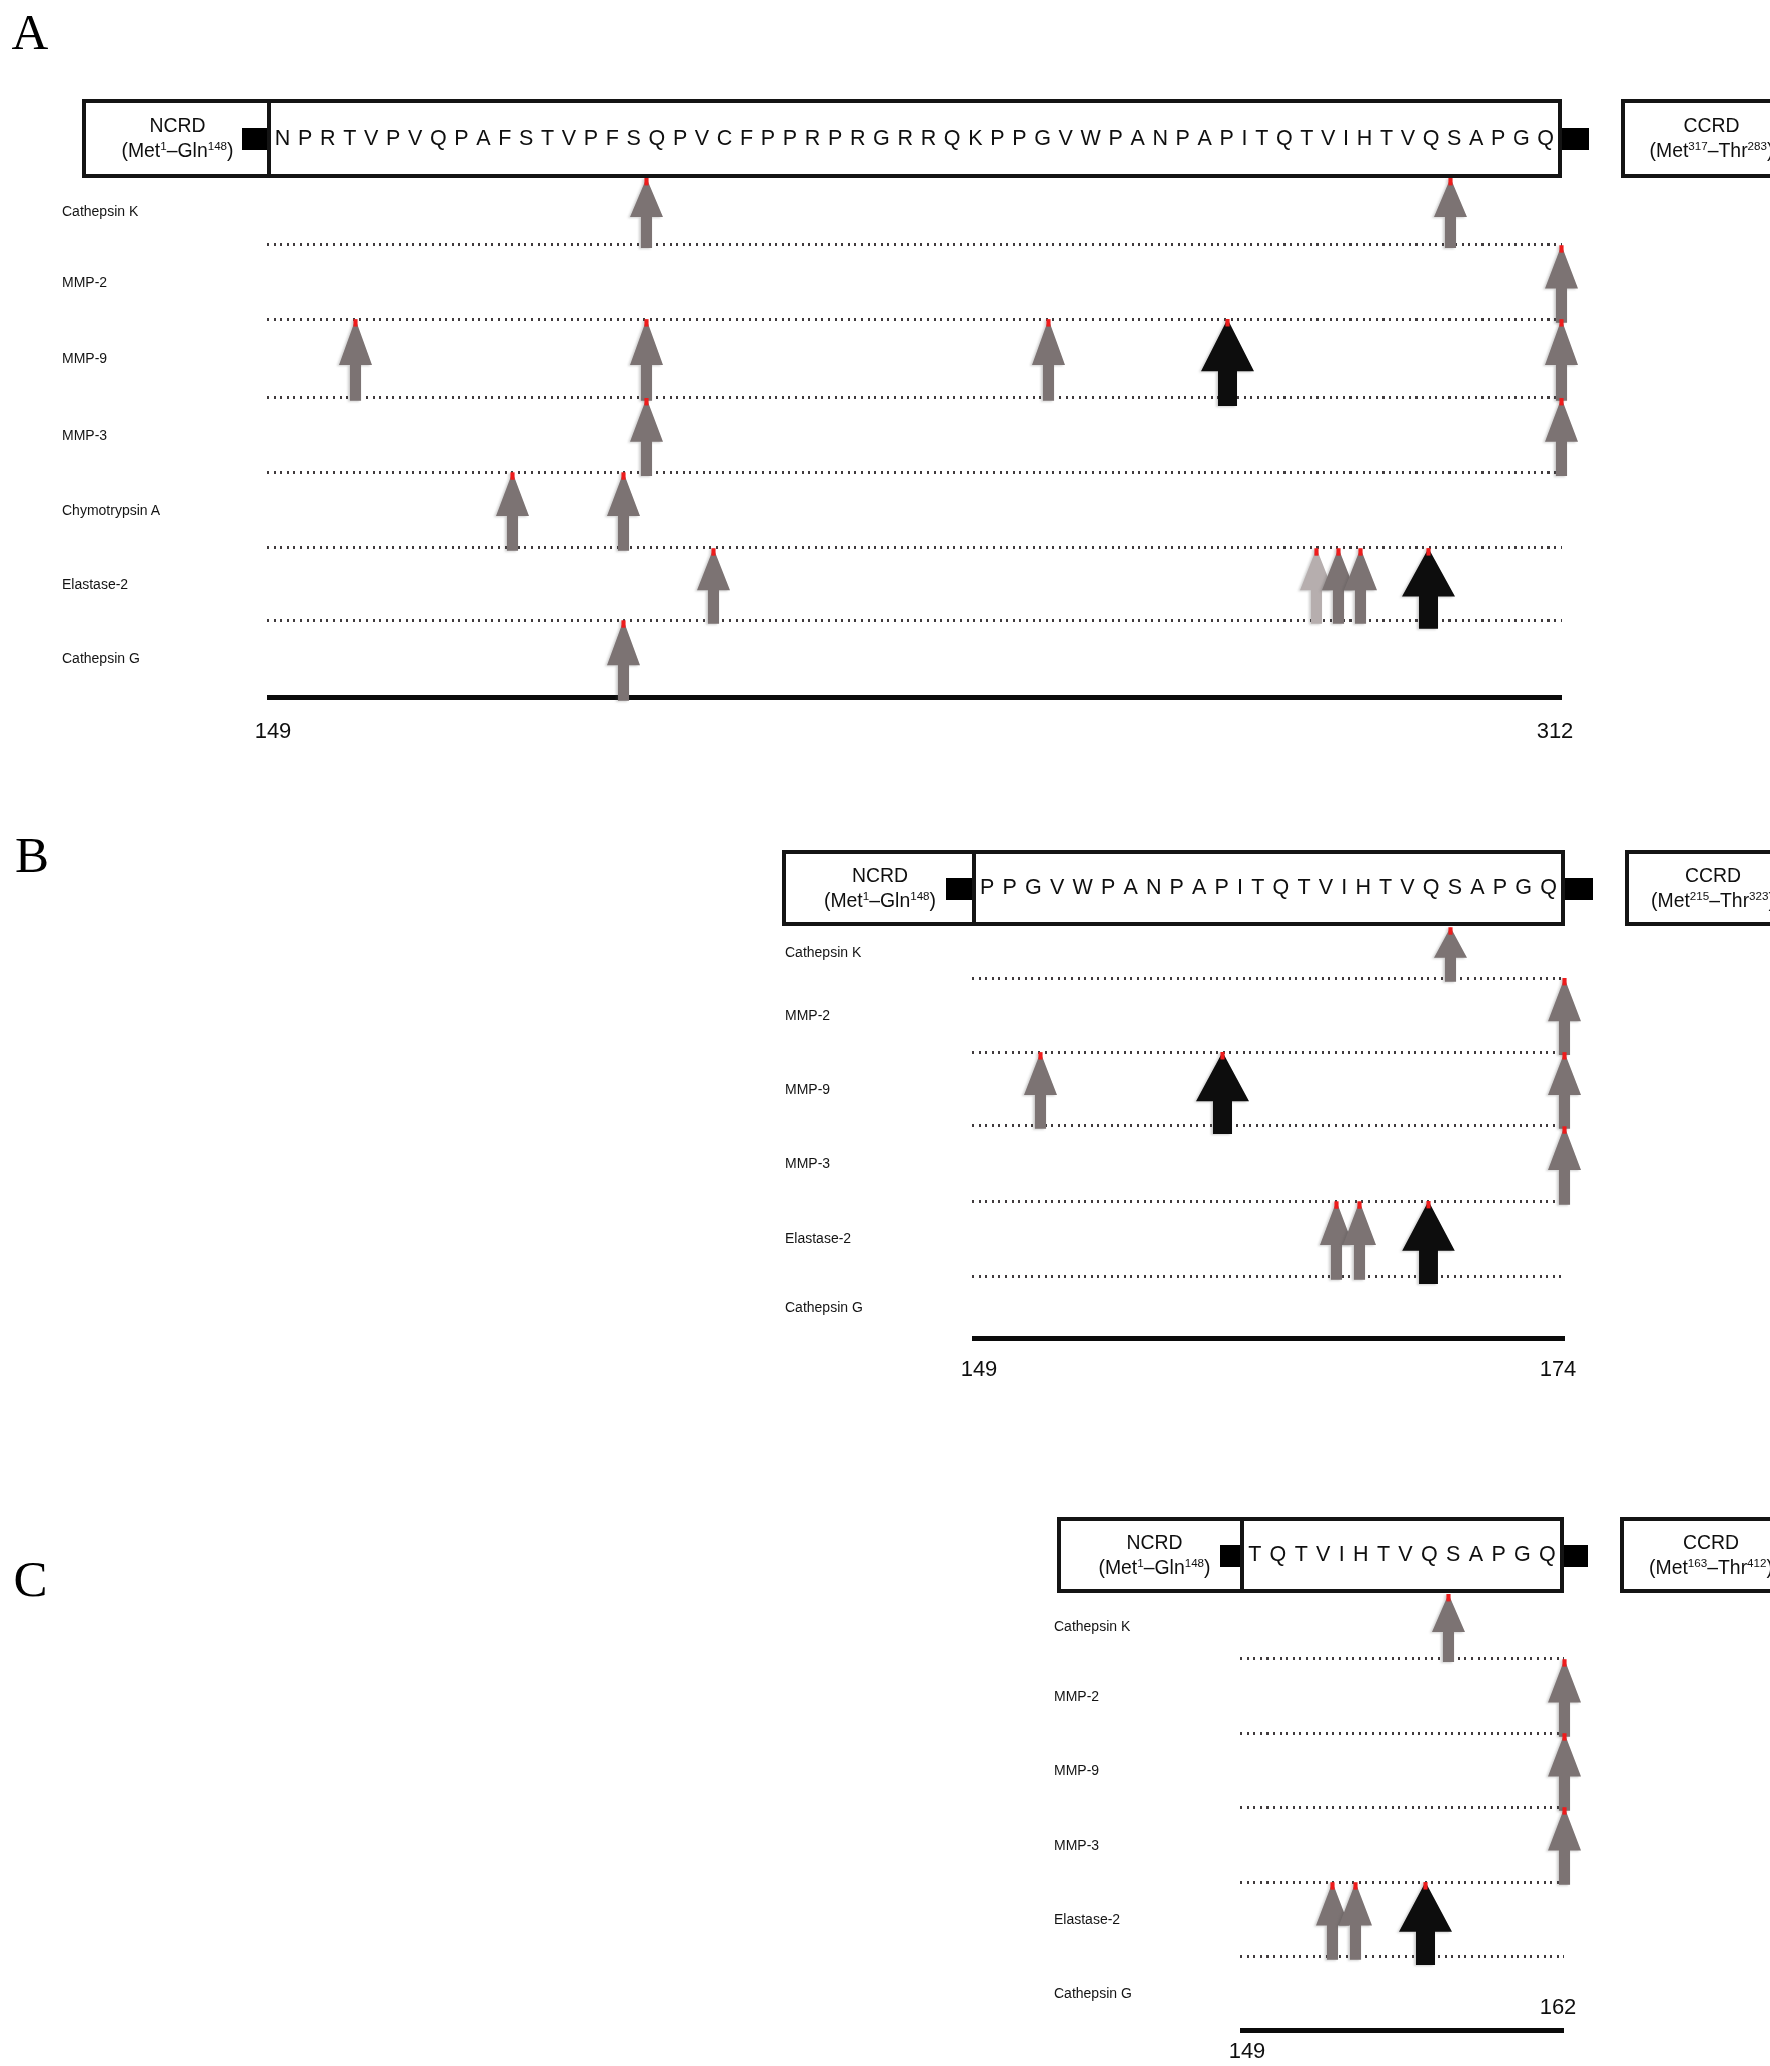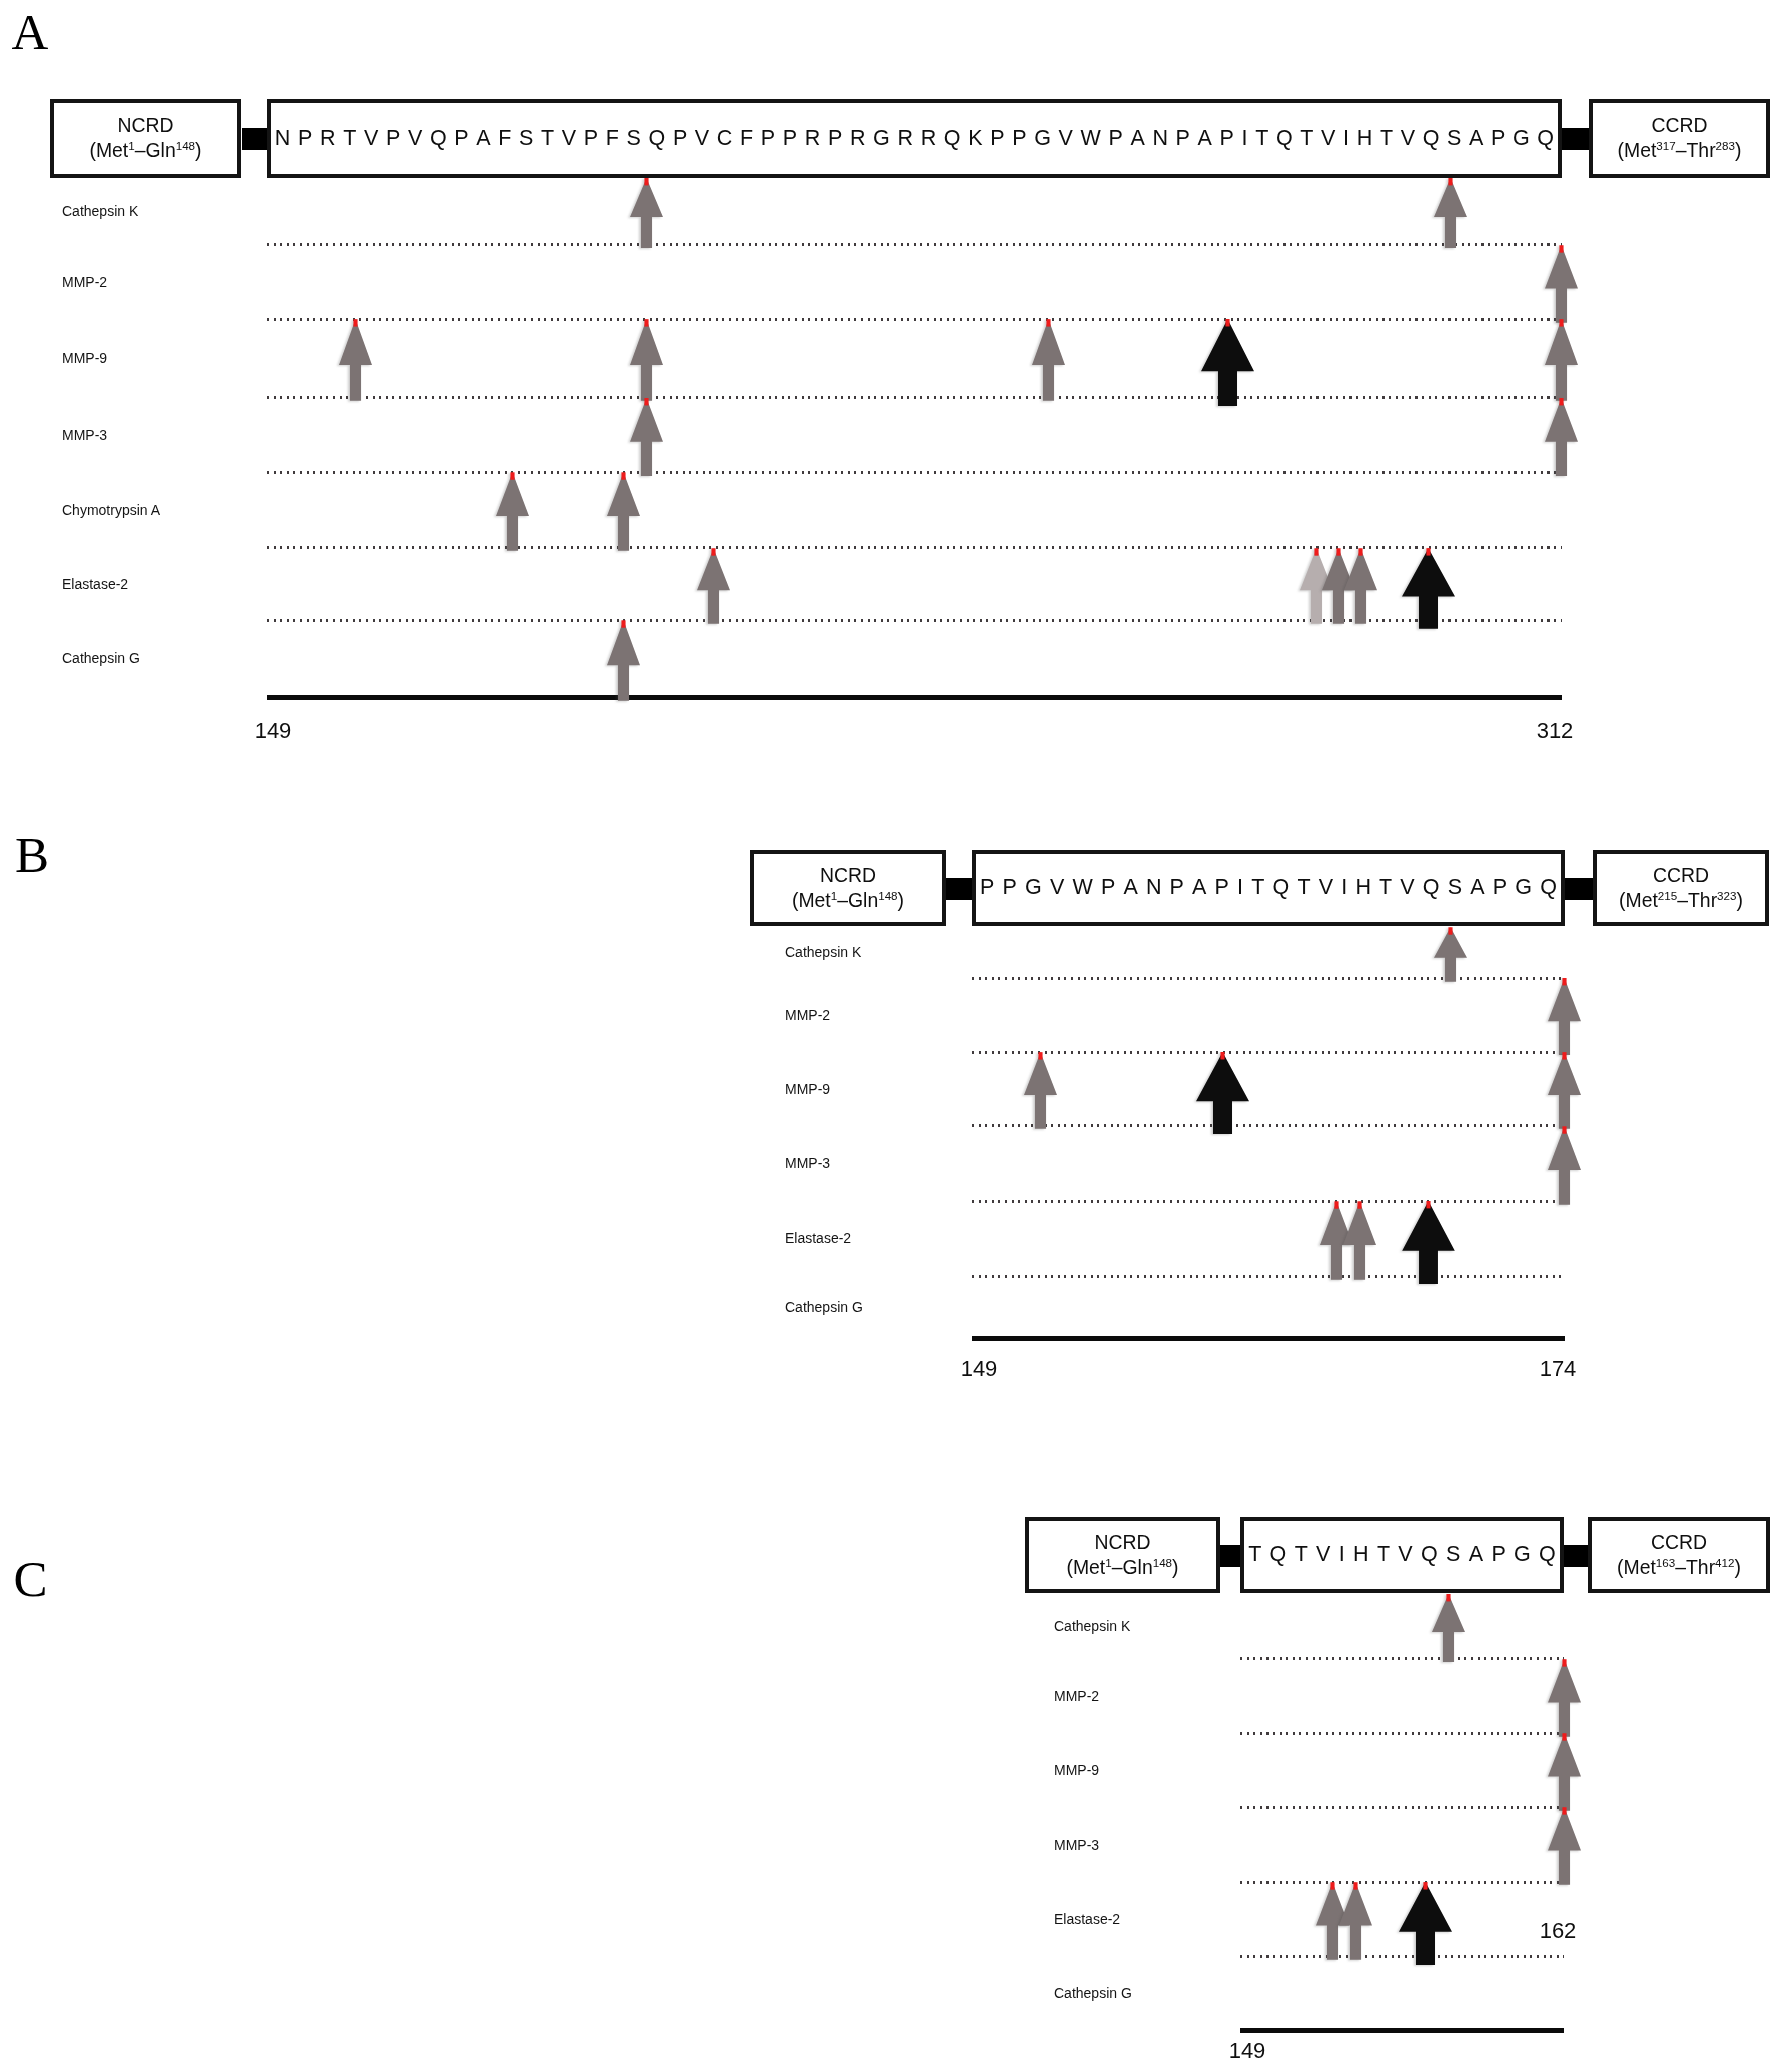--- a/index.html
+++ b/index.html
@@ -21,20 +21,21 @@
   .domain-box{
     position:absolute;
     box-sizing:border-box;
     border:4.1px solid #141414;
     background:#fff;
     display:flex;
     flex-direction:column;
     align-items:center;
     justify-content:center;
     text-align:center;
+    margin-left:32px;
   }
   .domain-title,.domain-range{
     font-size:19.4px;
     line-height:1.3;
     color:#0f0f0f;
     white-space:nowrap;
   }
   .domain-range sup{font-size:60%;}
   .seq-box{
     position:absolute;
@@ -437,21 +438,21 @@
           <span class="seq-letter">Q</span>
         </div>
       </div>
       <div class="dotted-line" style="left: 1240px; top: 1657px; width: 324px;"></div>
       <div class="dotted-line" style="left: 1240px; top: 1732px; width: 324px;"></div>
       <div class="dotted-line" style="left: 1240px; top: 1806px; width: 324px;"></div>
       <div class="dotted-line" style="left: 1240px; top: 1881px; width: 324px;"></div>
       <div class="dotted-line" style="left: 1240px; top: 1955px; width: 324px;"></div>
       <div class="baseline" style="left: 1240px; top: 2028px; width: 324px;"></div>
       <div class="axis-num" style="position: absolute; left: 1247px; top: 2040px;">149</div>
-      <div class="axis-num" style="position: absolute; left: 1558px; top: 1920px;">162</div>
+      <div class="axis-num" style="position: absolute; left: 1558px; top: 1996px;">162</div>
       <div class="protease-label" style="position: absolute; left: 1054px; top: 1626px;">Cathepsin K</div>
       <div class="cleavage-arrow" style="left: 1432px; top: 1594px; width: 33px; height: 68px;">
         <svg width="33" height="68" viewBox="0 0 80 165">
           <polygon points="40,0 80,92 53.5,92 53.5,165 26.5,165 26.5,92 0,92" fill="#7c7373"></polygon>
           <rect x="35" y="0" width="10" height="18" fill="#ee1c1c"></rect>
         </svg>
       </div>
       <div class="protease-label" style="position: absolute; left: 1054px; top: 1696px;">MMP-2</div>
       <div class="cleavage-arrow" style="left: 1548px; top: 1659px; width: 33px; height: 78px;">
         <svg width="33" height="78" viewBox="0 0 80 188">

